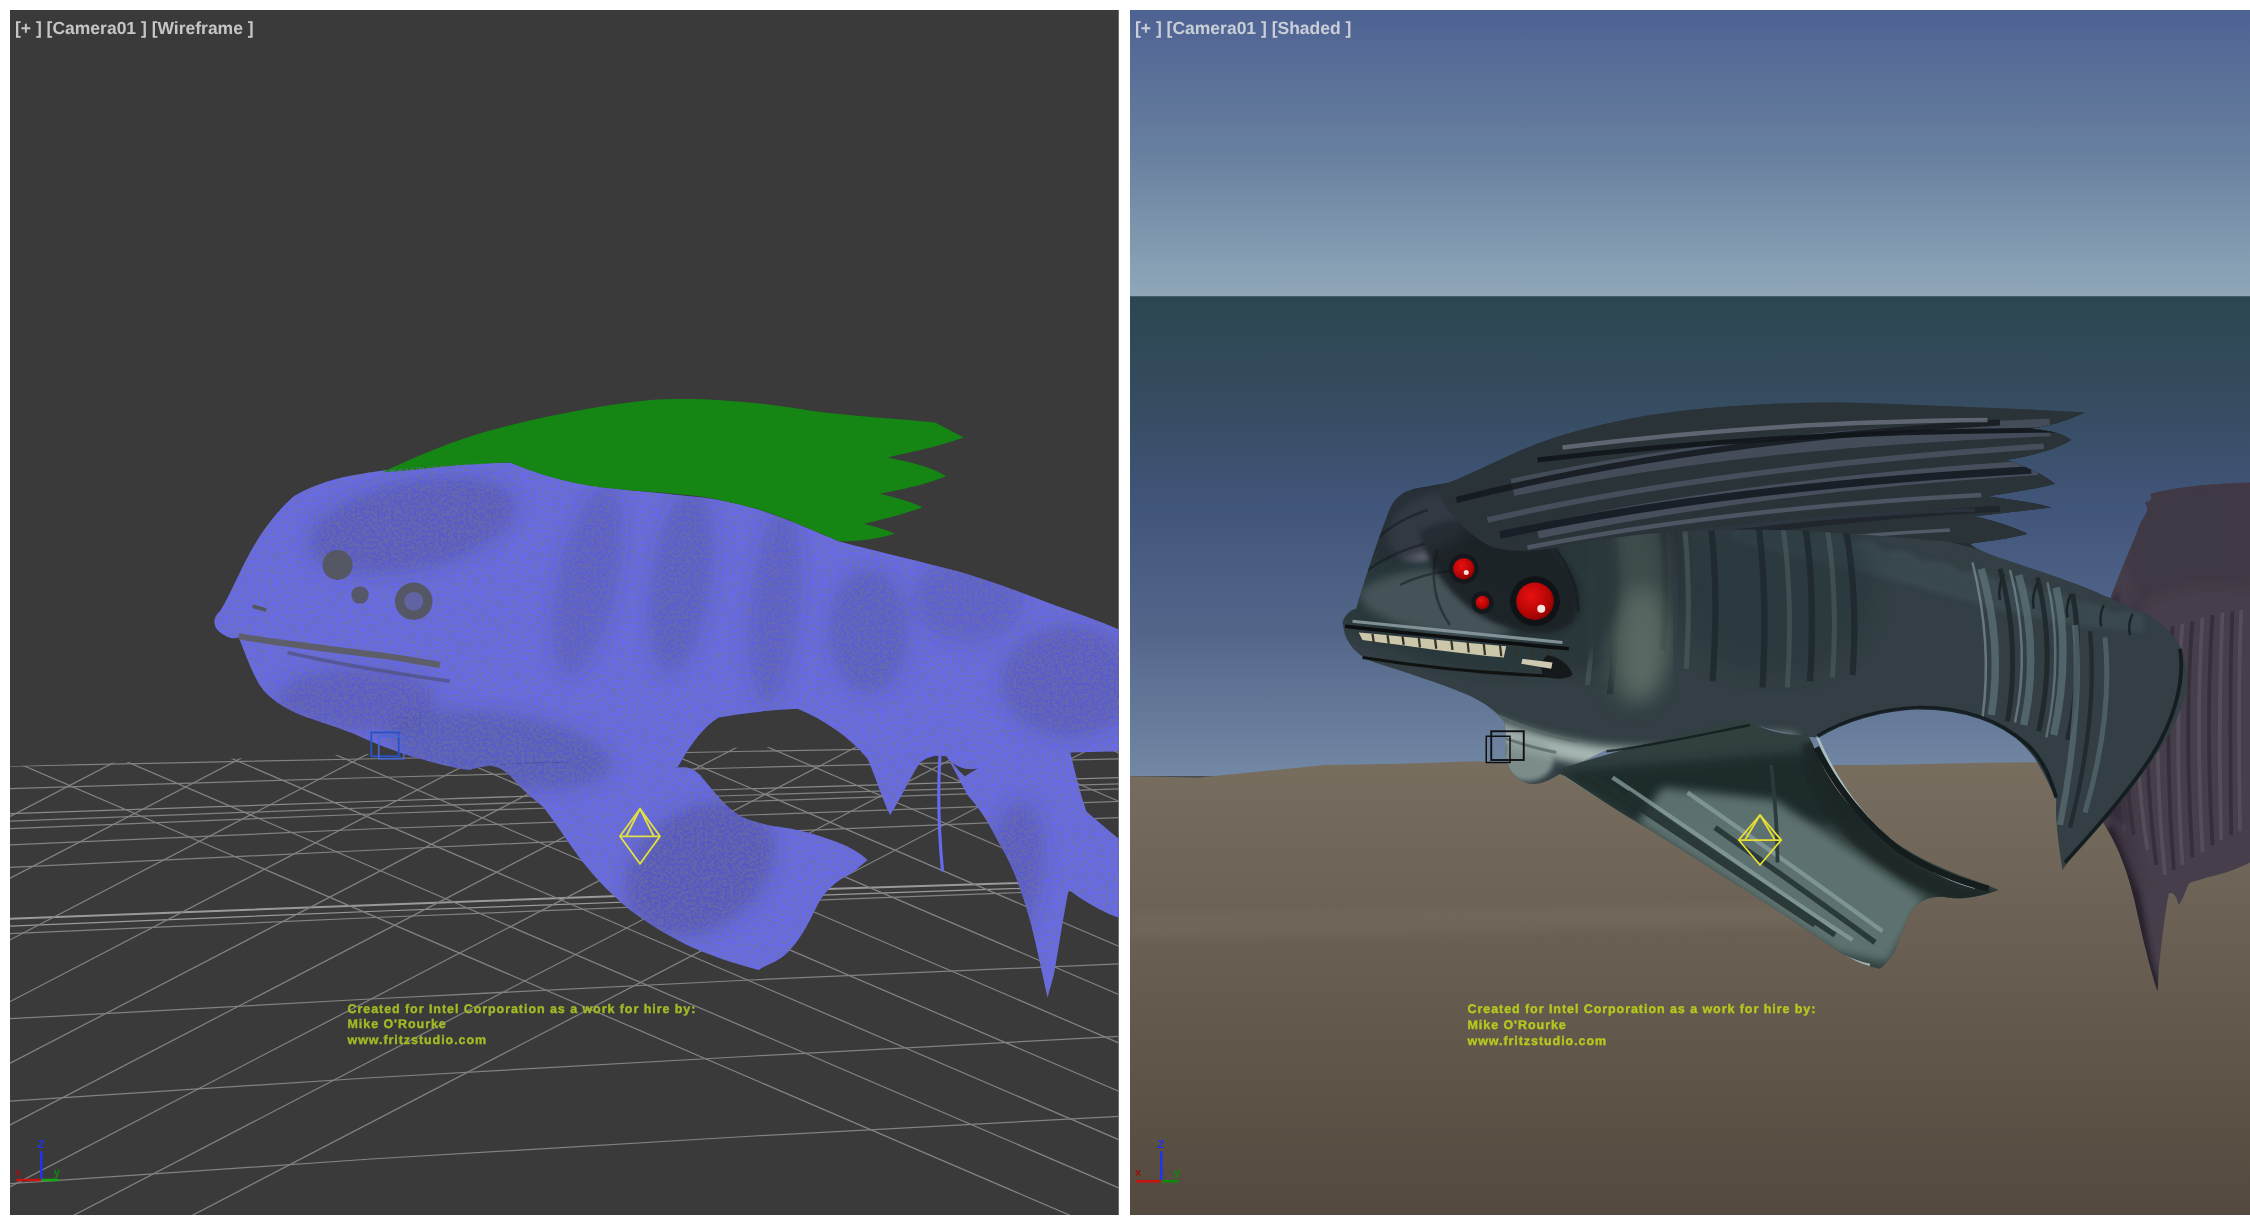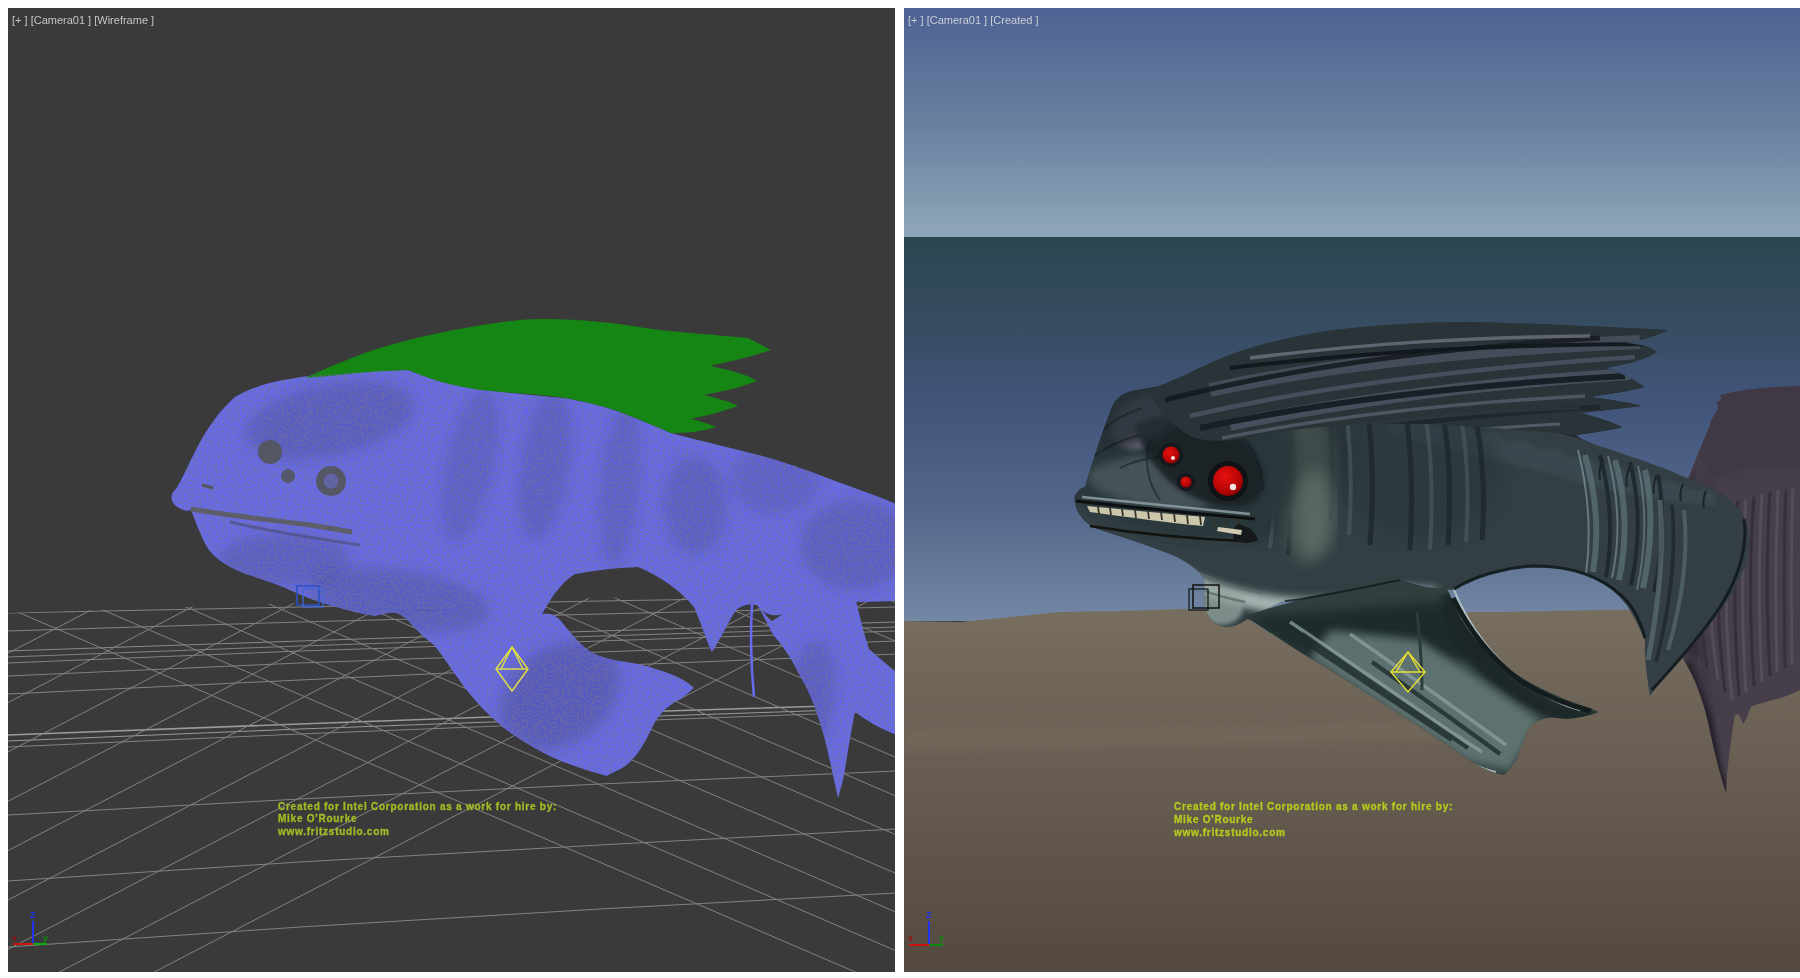--- a/index.html
+++ b/index.html
@@ -1,18 +1,18 @@
 <!DOCTYPE html>
 <html><head>
 <meta charset="utf-8">
 <style>
 html,body{margin:0;padding:0;background:#ffffff;width:1800px;height:978px;overflow:hidden;font-family:"Liberation Sans",sans-serif;}
 #vpL{position:absolute;left:8px;top:8px;width:887px;height:964px;background:#3a3a3a;}
 #vpR{position:absolute;left:904px;top:8px;width:896px;height:964px;background:#3a3a3a;}
-.lab{position:absolute;left:4px;top:6px;font-size:11px;color:#c6c6c6;}
+.lab{position:absolute;left:4px;top:6px;font-size:14px;color:#c6c6c6;font-weight:bold;}
 svg{position:absolute;left:0;top:0;}
 </style>
 </head>
 <body>
 <div id="vpL">
 <svg width="887" height="964" viewBox="8 8 887 964">
 <defs>
 <clipPath id="gclip">
           <polygon points="8,613 300,603 600,598 896,593 896,975 8,975"></polygon>
         </clipPath>
@@ -373,14 +373,14 @@
 <g stroke-width="2" fill="none">
 <line x1="929" y1="945" x2="929" y2="921" stroke="#2233ee"></line>
 <line x1="929" y1="945" x2="909" y2="945" stroke="#cc1111"></line>
 <line x1="929" y1="945" x2="943" y2="945" stroke="#0d8a0d"></line>
 </g>
 <text x="926" y="918" font-size="9" font-weight="bold" fill="#2233ee">Z</text>
 <text x="908" y="941" font-size="9" font-weight="bold" fill="#991111">x</text>
 <text x="939" y="941" font-size="9" font-weight="bold" fill="#0d8a0d">y</text>
 </g>
 </svg>
-<div class="lab" style="color:#c9ced7">[+ ] [Camera01 ] [Created ]</div>
+<div class="lab" style="color:#c9ced7">[+ ] [Camera01 ] [Shaded ]</div>
 </div>
 
 </body></html>

